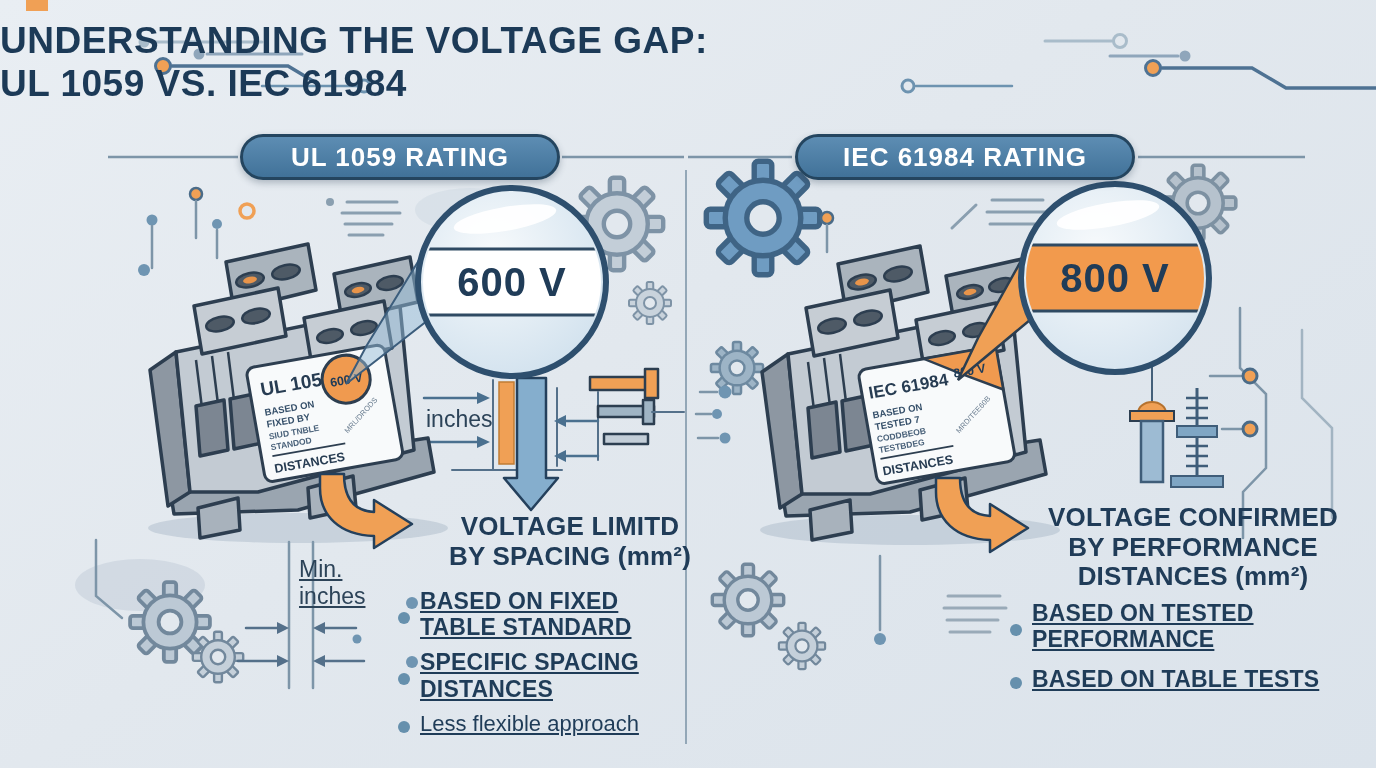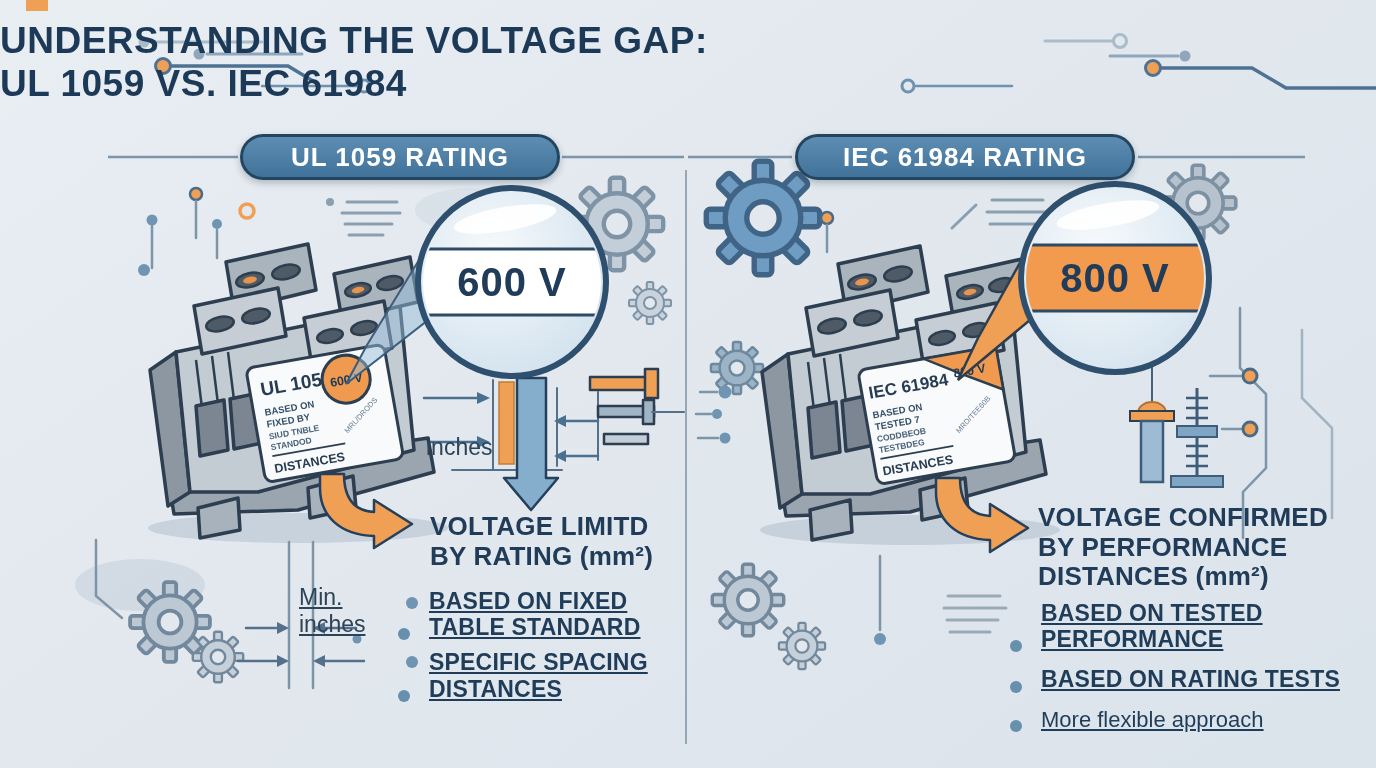--- a/index.html
+++ b/index.html
@@ -10,31 +10,31 @@
   .abs{position:absolute;}
   svg{display:block;}
   .layer{position:absolute;left:0;top:0;}
   .title-line{left:0;width:100%;text-align:left;font-weight:700;color:#1c3a57;letter-spacing:.5px;}
   .title-1{top:20px;font-size:37px;}
   .title-2{top:63px;font-size:37px;}
   .pill{height:46px;border-radius:26px;display:flex;align-items:center;justify-content:center;
         background:linear-gradient(180deg,#5d8db3 0%,#417299 100%);
         border:3px solid #24455f;color:#ffffff;font-size:26px;font-weight:700;letter-spacing:1px;
         box-shadow:0 3px 7px rgba(40,60,80,.3);box-sizing:border-box;}
-  .heading{font-size:26px;font-weight:700;line-height:1.14;color:#203c58;letter-spacing:.2px;}
+  .heading{font-size:26px;font-weight:700;line-height:1.14;color:#203c58;letter-spacing:.2px;text-align:center;}
   .heading div{display:block;}
   .bullets{list-style:none;margin:0;padding:0;}
-  .bullets li{display:flex;gap:19px;align-items:flex-end;}
+  .bullets li{display:flex;gap:10px;align-items:center;}
   .list-left li{margin-bottom:9px;}
   .list-right li{margin-bottom:14px;}
   .dot{width:12px;height:12px;border-radius:50%;background:#6690ad;margin-top:7px;flex:none;}
   .btext{font-size:23px;font-weight:700;line-height:1.14;letter-spacing:.2px;}
   .bl{display:block;text-decoration:underline;}
   li.normal .btext{font-size:22px;font-weight:400;letter-spacing:0;}
-  .small-label{font-size:23px;font-weight:500;color:#2c4358;line-height:1.18;margin-top:28px;}
+  .small-label{font-size:23px;font-weight:500;color:#2c4358;line-height:1.18;}
 </style>
 </head>
 <body>
 
 <div class="page">
 
   <svg class="layer" width="1376" height="768" viewBox="0 0 1376 768">
     <defs>
       <g id="gearShape" stroke="currentColor" stroke-width="4" stroke-linejoin="round">
         <rect x="-6.5" y="-42" width="13" height="16" rx="3"></rect>
@@ -336,36 +336,42 @@
   <div class="abs pill" style="left:795px;top:134px;width:340px">IEC 61984 RATING</div>
 
   <div class="abs small-label" style="left:426px;top:406px">inches</div>
   <div class="abs small-label" style="left:299px;top:556px">
     <span class="bl">Min.</span>
     <span class="bl">inches</span>
   </div>
 
   <div class="abs heading" style="left:430px;top:512px;width:280px">
     <div>VOLTAGE LIMITD</div>
-    <div>BY RATING (mm²)</div>
+    <div>BY SPACING (mm²)</div>
   </div>
 
   <ul class="abs bullets list-left" style="left:398px;top:588px;width:300px">
     <li>
       <span class="dot"></span>
       <span class="btext">
           <span class="bl">BASED ON FIXED</span>
           <span class="bl">TABLE STANDARD</span>
         </span>
     </li>
     <li>
       <span class="dot"></span>
       <span class="btext">
           <span class="bl">SPECIFIC SPACING</span>
           <span class="bl">DISTANCES</span>
+        </span>
+    </li>
+    <li class="normal">
+      <span class="dot"></span>
+      <span class="btext">
+          <span class="bl">Less flexible approach</span>
         </span>
     </li>
   </ul>
 
   <div class="abs heading" style="left:1038px;top:503px;width:310px">
     <div>VOLTAGE CONFIRMED</div>
     <div>BY PERFORMANCE</div>
     <div>DISTANCES (mm²)</div>
   </div>
 
@@ -373,24 +379,18 @@
     <li>
       <span class="dot"></span>
       <span class="btext">
           <span class="bl">BASED ON TESTED</span>
           <span class="bl">PERFORMANCE</span>
         </span>
     </li>
     <li>
       <span class="dot"></span>
       <span class="btext">
-          <span class="bl">BASED ON RATING TESTS</span>
-        </span>
-    </li>
-    <li class="normal">
-      <span class="dot"></span>
-      <span class="btext">
-          <span class="bl">More flexible approach</span>
+          <span class="bl">BASED ON TABLE TESTS</span>
         </span>
     </li>
   </ul>
 
 </div>
 
 </body></html>

